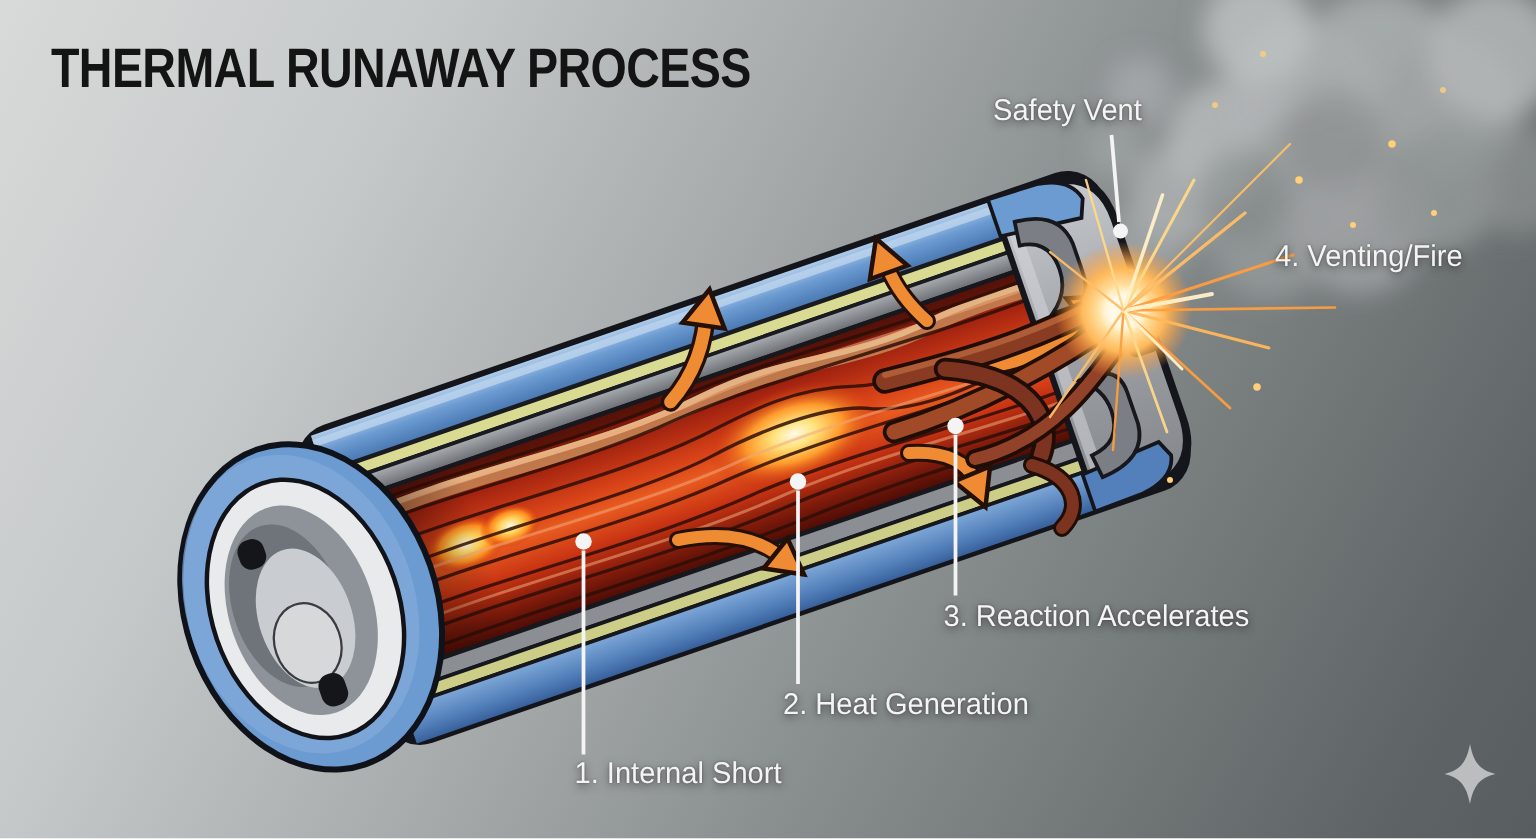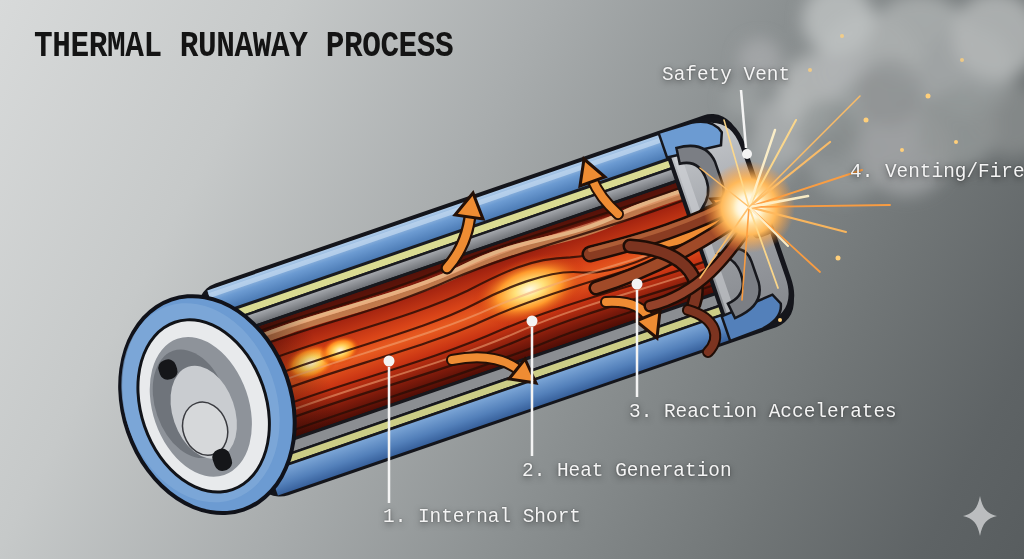--- a/index.html
+++ b/index.html
@@ -1,21 +1,21 @@
 <!DOCTYPE html>
 <html><head>
 <meta charset="utf-8">
 <style>
   html,body{margin:0;padding:0;}
   .stage{
     position:relative;
     width:1024px;height:559px;
     overflow:hidden;
     background:linear-gradient(118deg,#d8dada 0%,#c6c9c9 22%,#a8acad 42%,#8b9091 60%,#717677 78%,#5e6365 92%,#585d5f 100%);
-    font-family:Liberation Mono, monospace;
+    font-family:Liberation Sans, sans-serif;
   }
   .stage svg{position:absolute;left:0;top:0;}
   .title{
     position:absolute;left:34px;top:25px;
     font-size:37px;font-weight:bold;color:#141414;
     letter-spacing:-0.5px;white-space:nowrap;
     transform:scaleX(0.84);transform-origin:left top;
   }
   .callout{
     position:absolute;

